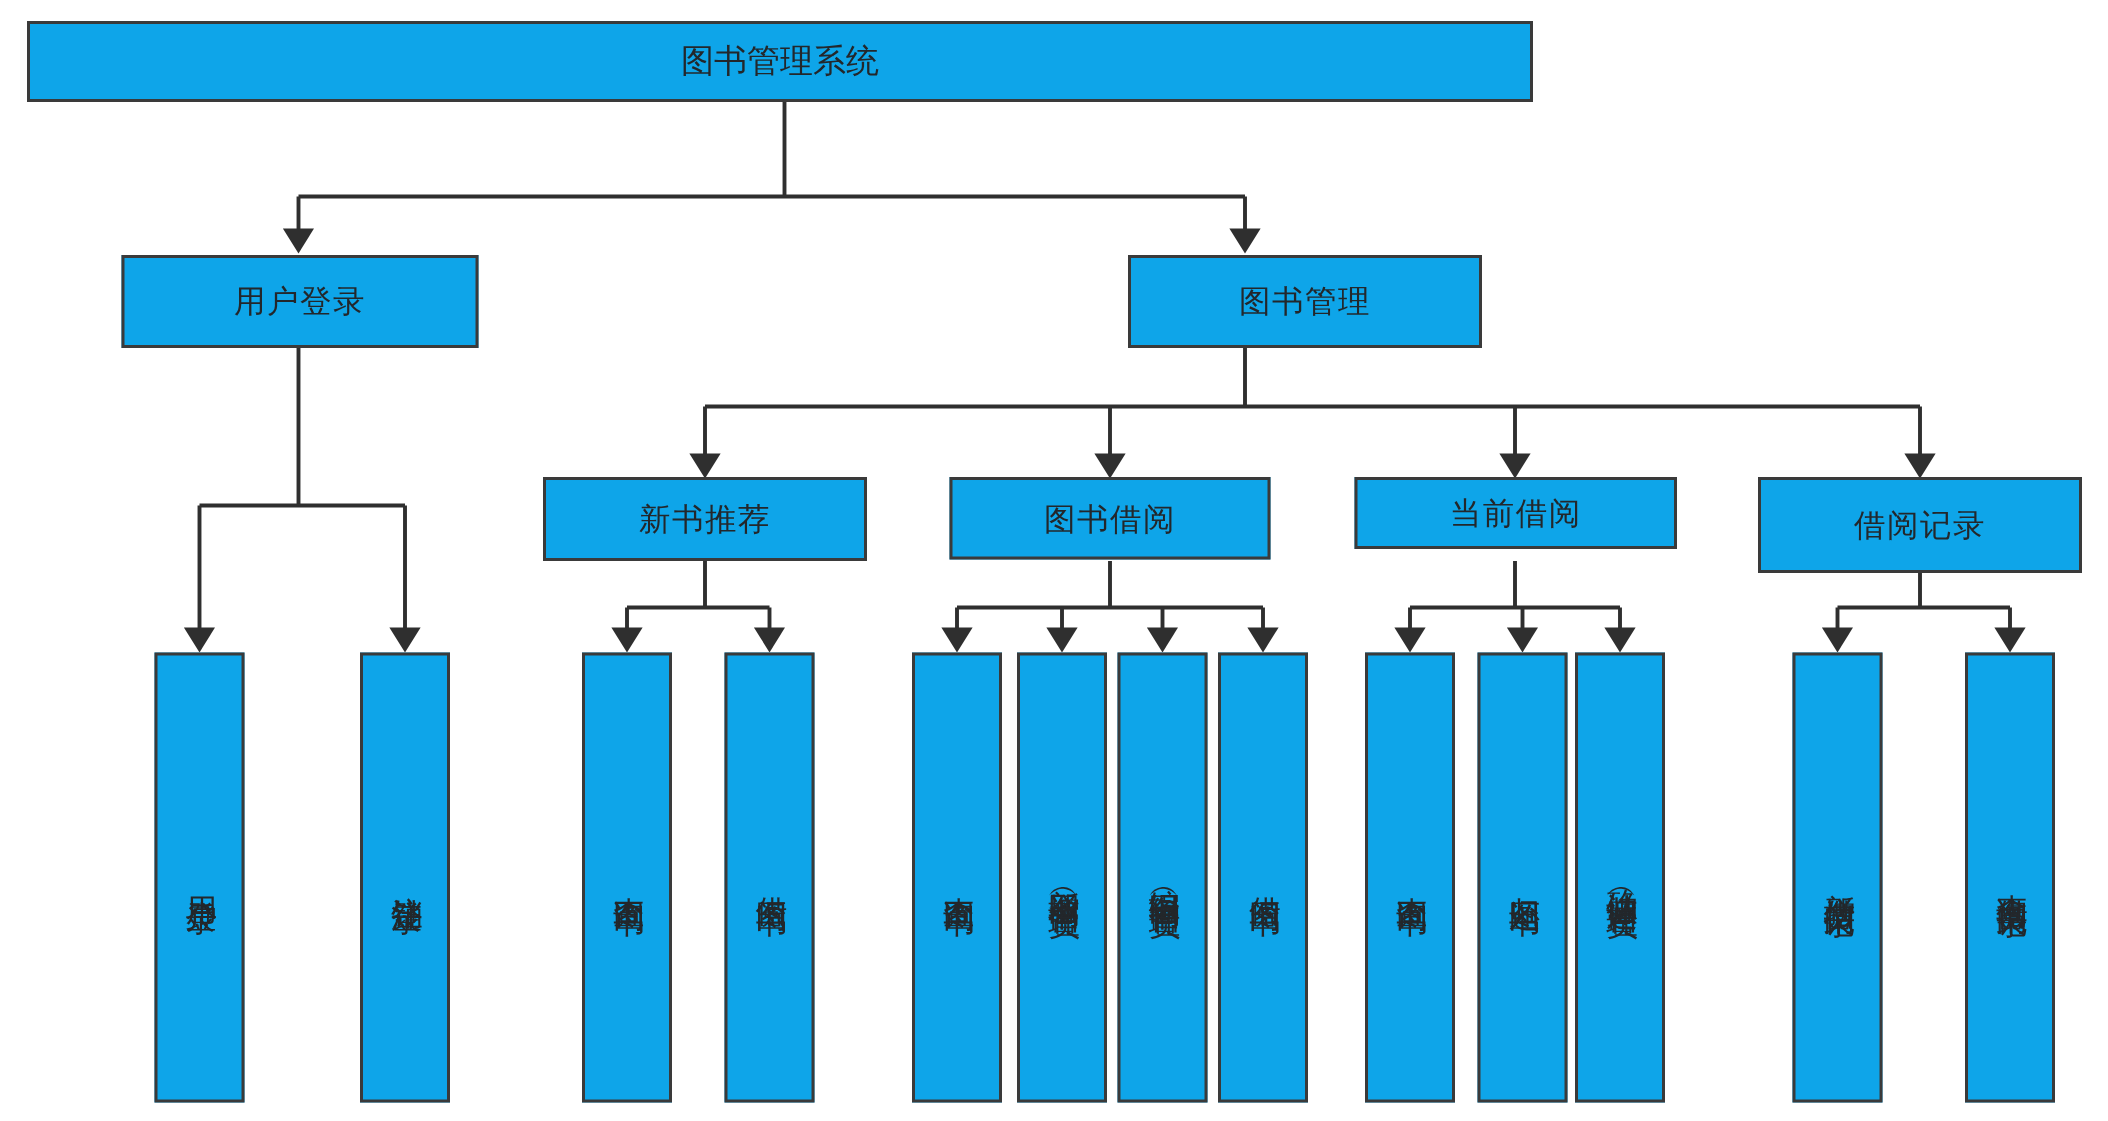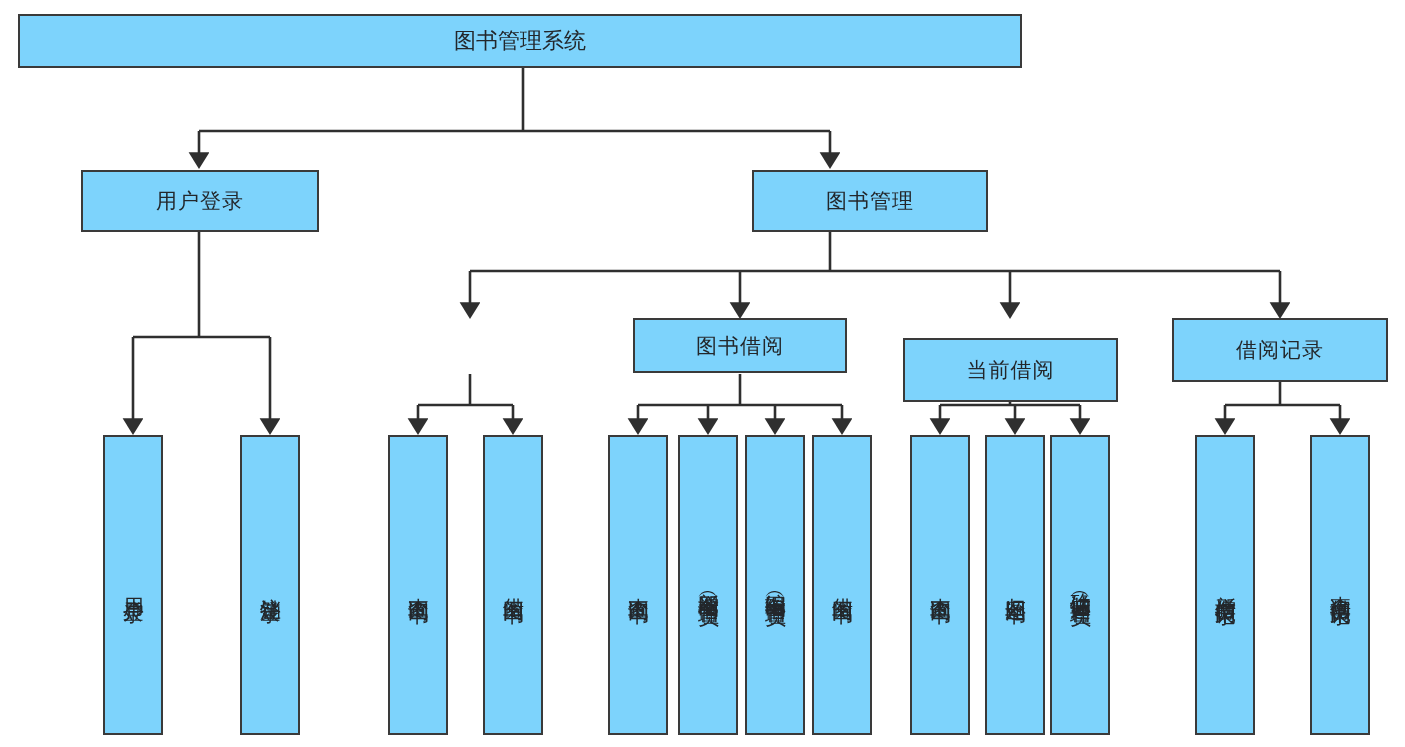--- a/index.html
+++ b/index.html
@@ -1,19 +1,19 @@
 <!DOCTYPE html>
 <html><head>
 <meta charset="utf-8">
 <style>
   html,body{margin:0;padding:0;background:#ffffff;}
   body{font-family:"Liberation Sans","DejaVu Sans",sans-serif;}
   #stage{position:relative;width:1405px;height:747px;background:#ffffff;overflow:hidden;}
   svg.edges{position:absolute;left:0;top:0;width:1405px;height:747px;pointer-events:none;}
-  .node{position:absolute;box-sizing:border-box;border:2.4px solid #3a3a3a;background:#7dd3fc;
+  .node{position:absolute;box-sizing:border-box;border:2.4px solid #3a3a3a;background:#0ea5e9;
         display:flex;align-items:center;justify-content:center;color:#23272b;}
   .node.h{font-size:21px;letter-spacing:1px;}
   .node.root{font-size:22px;}
   .node.leaf{padding:6px 2px;}
   .vlabel{writing-mode:vertical-rl;text-orientation:upright;font-size:21px;line-height:1.18;
           letter-spacing:2px;white-space:nowrap;color:#23272b;}
   .watermark{position:absolute;right:14px;bottom:6px;font-size:17px;color:#c2c2c2;
              letter-spacing:1px;white-space:nowrap;}
 </style>
 </head>
@@ -75,24 +75,27 @@
     <span>图书管理系统</span>
   </div>
 
   <div class="node h" style="left:81px;top:170px;width:238px;height:62px;">
     <span>用户登录</span>
   </div>
   <div class="node h" style="left:752px;top:170px;width:236px;height:62px;">
     <span>图书管理</span>
   </div>
 
+  <div class="node h" style="left:362px;top:318px;width:216px;height:56px;">
+    <span>新书推荐</span>
+  </div>
   <div class="node h" style="left:633px;top:318px;width:214px;height:55px;">
     <span>图书借阅</span>
   </div>
-  <div class="node h" style="left:903px;top:318px;width:215px;height:64px;margin-top:20px;">
+  <div class="node h" style="left:903px;top:318px;width:215px;height:48px;">
     <span>当前借阅</span>
   </div>
   <div class="node h" style="left:1172px;top:318px;width:216px;height:64px;">
     <span>借阅记录</span>
   </div>
 
   <div class="node leaf" style="left:103px;top:435px;width:60px;height:300px;">
     <span class="vlabel">用户登录</span>
   </div>
   <div class="node leaf" style="left:240px;top:435px;width:60px;height:300px;">

